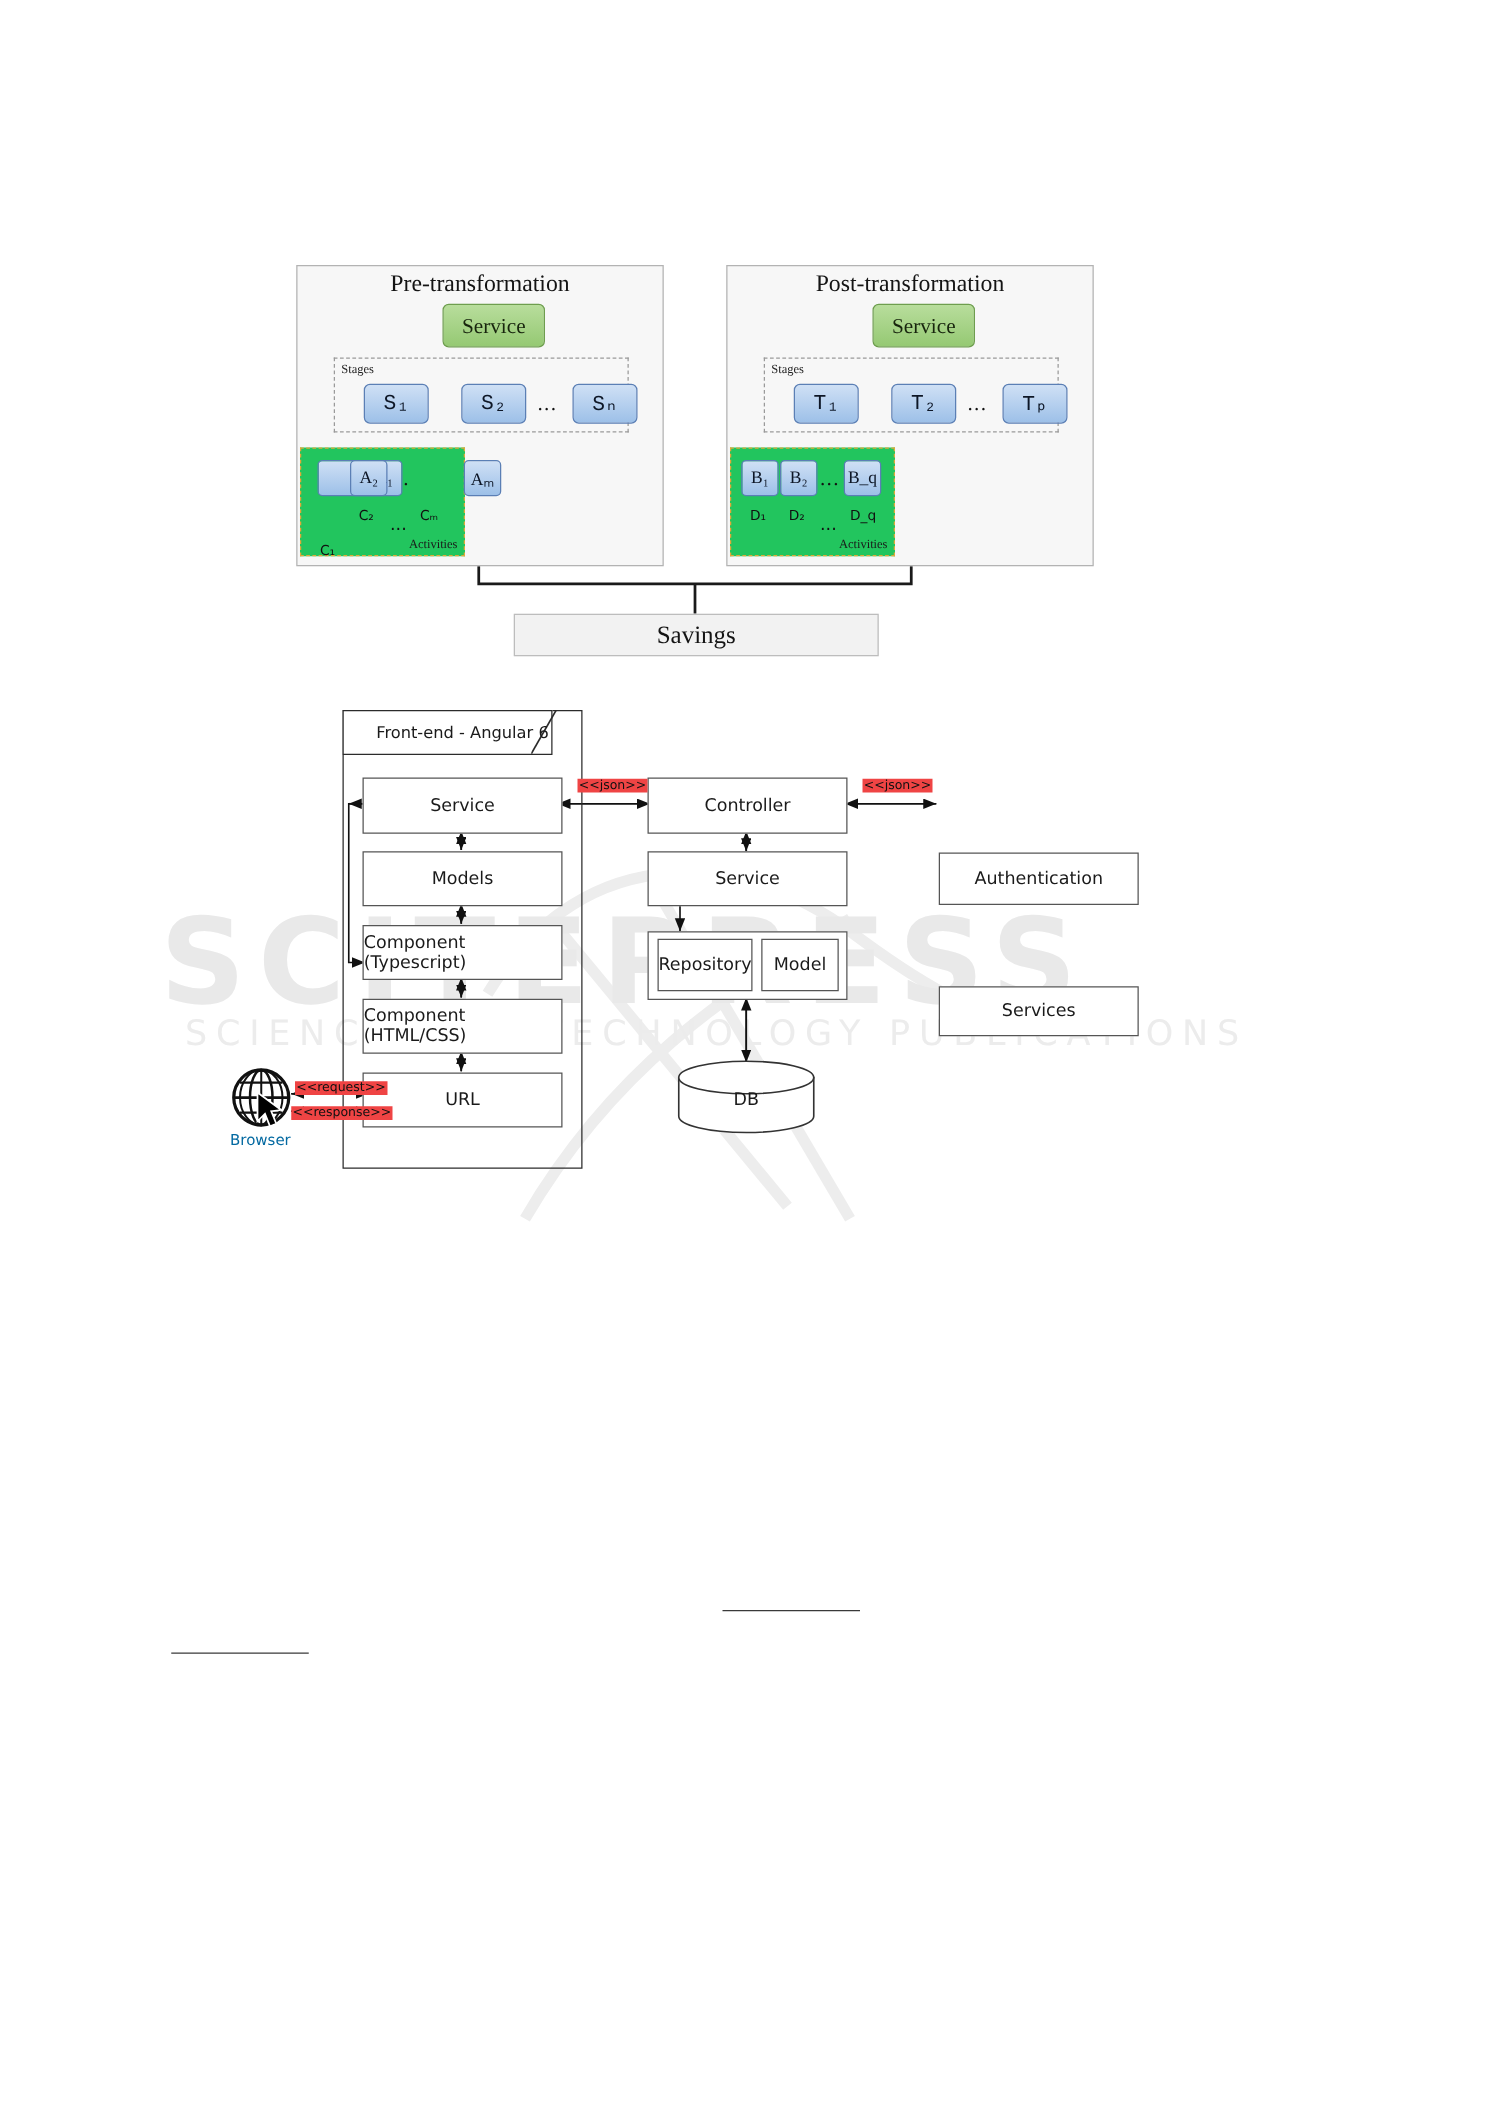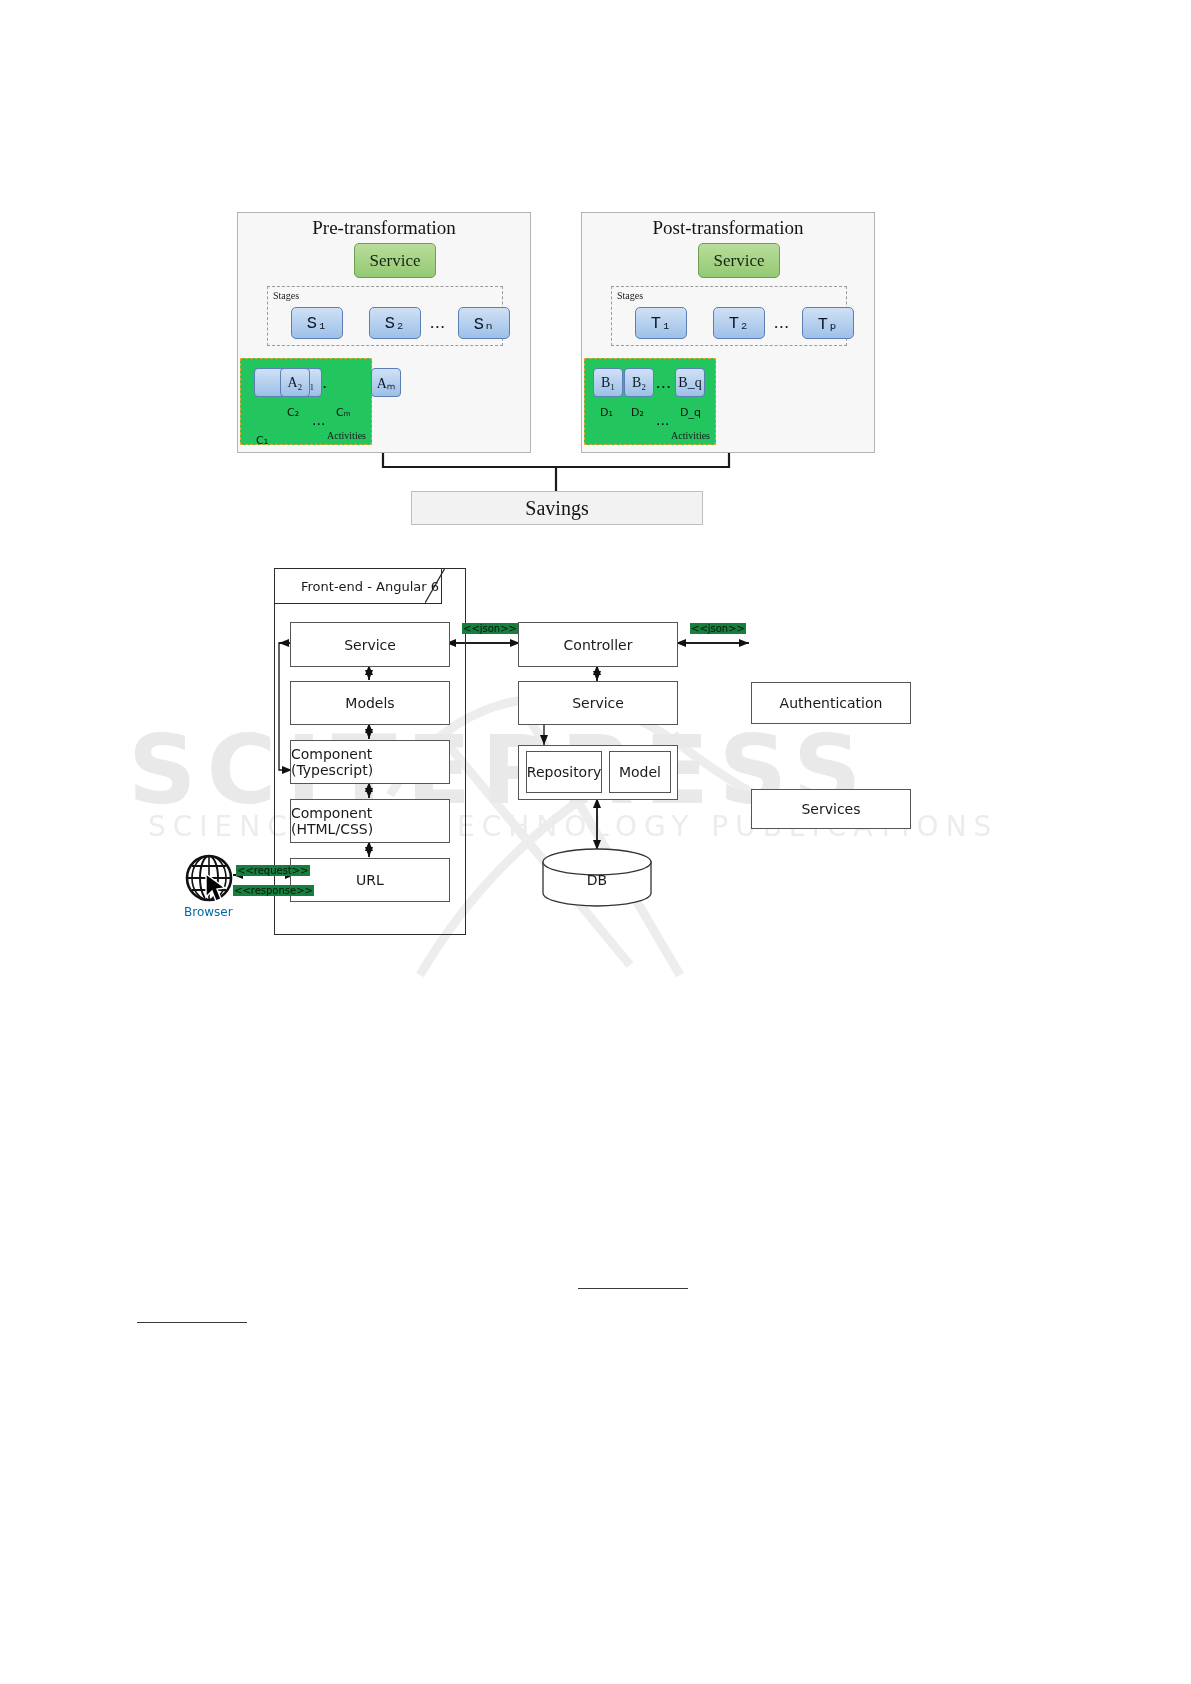--- a/index.html
+++ b/index.html
@@ -220,21 +220,21 @@
     font-size: 14px;
     color: #1a1a1a;
     z-index: 4;
   }
 
   .conn-label {
     position: absolute;
     font-family: "DejaVu Sans", sans-serif;
     font-size: 10px;
     color: #111;
-    background: #15803d;
+    background: #ef4444;
     padding: 0 1px;
     z-index: 5;
     white-space: nowrap;
   }
 
   .browser-label {
     position: absolute;
     font-family: "DejaVu Sans", sans-serif;
     font-size: 12px;
     color: #0369a1;

